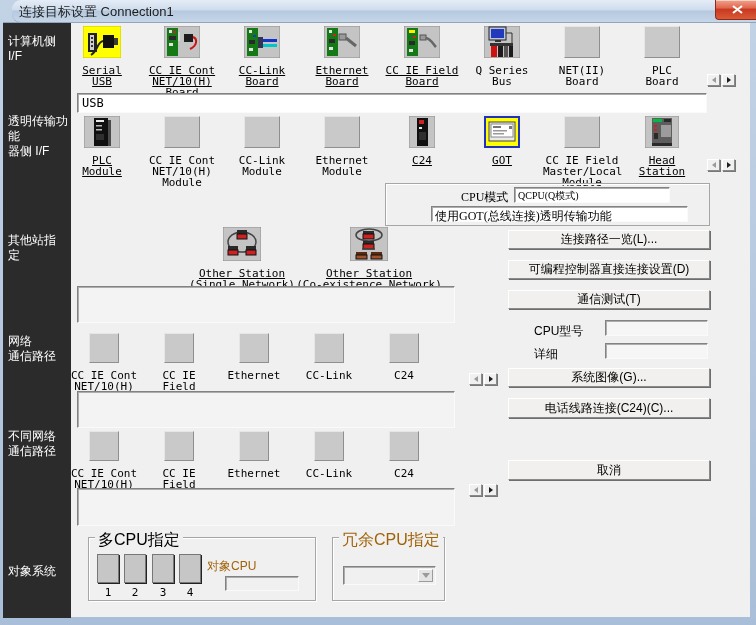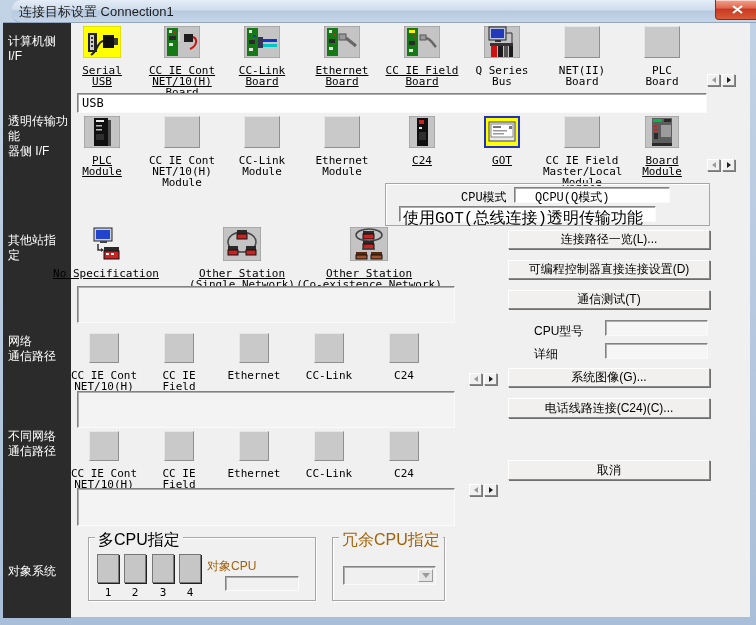--- a/index.html
+++ b/index.html
@@ -33,21 +33,21 @@
   .u{text-decoration:underline;cursor:pointer;}
   .ic{margin:0 auto;display:block;}
   .blank-ic{background:#c9c9c9;border:1px solid #8f8f8f;
     border-top-color:#e6e6e6;border-left-color:#e6e6e6;box-sizing:border-box;}
   .sunken{background:#ffffff;border:1px solid #828282;
     border-bottom-color:#fafafa;border-right-color:#fafafa;
     box-shadow:inset 1px 1px 0 #adadad;box-sizing:border-box;}
   .listbox{background:#f3f3f3;}
   .field-text{font-family:"DejaVu Sans Mono",monospace;font-size:12px;
     padding:2px 0 0 4px;color:#000;}
-  .cn{font-family:Liberation Mono, monospace;}
+  .cn{font-family:Liberation Serif, serif;}
   .btn{position:absolute;left:505px;width:202px;background:#f1f0ee;
     border:1px solid #898989;border-top-color:#ffffff;border-left-color:#ffffff;
     box-shadow:1px 1px 0 #6e6e6e;box-sizing:border-box;
     display:flex;align-items:center;justify-content:center;
     font-size:12px;color:#000;cursor:pointer;}
   .btn-default{box-shadow:0 0 0 1px #3c3c3c,1px 1px 0 #3c3c3c;}
   .sb{width:13px;height:12px;background:#f0f0f0;border:1px solid #8a8a8a;
     border-top-color:#fff;border-left-color:#fff;box-shadow:1px 1px 0 #777;
     box-sizing:border-box;display:flex;align-items:center;justify-content:center;cursor:pointer;}
   .arrowpair{position:absolute;display:flex;gap:2px;}
@@ -284,52 +284,38 @@
       <rect width="34" height="32" fill="#c4c4c4" stroke="#8f8f8f"></rect>
       <rect x="7" y="2" width="20" height="27" fill="#5d5d5d"></rect>
       <rect x="8" y="3" width="9" height="3" fill="#00bb44"></rect>
       <rect x="19" y="3" width="7" height="3" fill="#2a2a2a"></rect>
       <rect x="9" y="9" width="3" height="2" fill="#cc2222"></rect>
         <rect x="9" y="13" width="3" height="2" fill="#cc2222"></rect>
       <rect x="9" y="17" width="4" height="6" fill="#2a2a2a"></rect>
       <rect x="16" y="9" width="10" height="12" fill="#9c9c9c"></rect>
       <rect x="7" y="27" width="20" height="3" fill="#2a2a2a"></rect>
     </svg>
-    <div class="lbl u">Board Module</div>
+    <div class="lbl u">Head Station</div>
   </div>
 
   <div class="arrowpair" style="left:704px;top:136px">
     <div class="sb">
         <div class="tri-l"></div>
       </div>
     <div class="sb">
         <div class="tri-r"></div>
       </div>
   </div>
 
   <div class="abs" style="left:382px;top:160px;width:323px;height:41px;border:1px solid #a6a6a6;box-shadow:inset 1px 1px 0 #fff">
     <span class="abs cn" style="left:75px;top:5px;font-size:12px">CPU模式</span>
-    <div class="abs sunken cn" style="left:128px;top:3px;width:156px;height:16px;font-size:12px;padding:1px 0 0 20px">QCPU(Q模式)</div>
-    <div class="abs sunken cn" style="left:13px;top:22px;width:257px;height:16px;font-size:16px;padding:1px 0 0 3px">使用GOT(总线连接)透明传输功能</div>
-  </div>
-
-  <div class="cell" style="left:38px;top:204px;width:130px">
-    <svg class="ic" width="38" height="34" viewBox="0 0 38 34">
-      <rect x="7" y="1" width="18" height="13" fill="#c9d2e4" stroke="#222"></rect>
-      <rect x="9" y="3" width="14" height="9" fill="#2244cc"></rect>
-      <rect x="13" y="14" width="7" height="2" fill="#444"></rect>
-      <path d="M11 17 L11 23 L14 23" stroke="#333" stroke-width="1.5" fill="none"></path>
-      <path d="M14 21 L17 23 L14 25 Z" fill="#333"></path>
-      <rect x="17" y="20" width="15" height="4" fill="#2a2a2a"></rect>
-      <rect x="17" y="24" width="15" height="8" fill="#cc2222" stroke="#111"></rect>
-      <rect x="19" y="26" width="3" height="2" fill="#fff"></rect>
-        <rect x="24" y="26" width="3" height="2" fill="#fff"></rect>
-    </svg>
-    <div class="lbl u">No Specification</div>
-  </div>
+    <div class="abs sunken cn" style="left:128px;top:3px;width:156px;height:16px;font-size:10px;padding:1px 0 0 3px">QCPU(Q模式)</div>
+    <div class="abs sunken cn" style="left:45px;top:22px;width:257px;height:16px;font-size:12px;padding:1px 0 0 3px">使用GOT(总线连接)透明传输功能</div>
+  </div>
+
 
   <div class="cell" style="left:174px;top:204px;width:130px">
     <svg class="ic" width="38" height="34" viewBox="0 0 38 34">
       <rect width="38" height="34" fill="#c4c4c4" stroke="#8f8f8f"></rect>
       <ellipse cx="19" cy="15" rx="14" ry="10" fill="none" stroke="#444" stroke-width="1.5"></ellipse>
       <rect x="14" y="3" width="10" height="4" fill="#2a2a2a"></rect>
         <rect x="14" y="7" width="10" height="5" fill="#cc2222" stroke="#111"></rect>
       <rect x="5" y="19" width="10" height="4" fill="#2a2a2a"></rect>
         <rect x="5" y="23" width="10" height="5" fill="#cc2222" stroke="#111"></rect>
       <rect x="23" y="19" width="10" height="4" fill="#2a2a2a"></rect>

